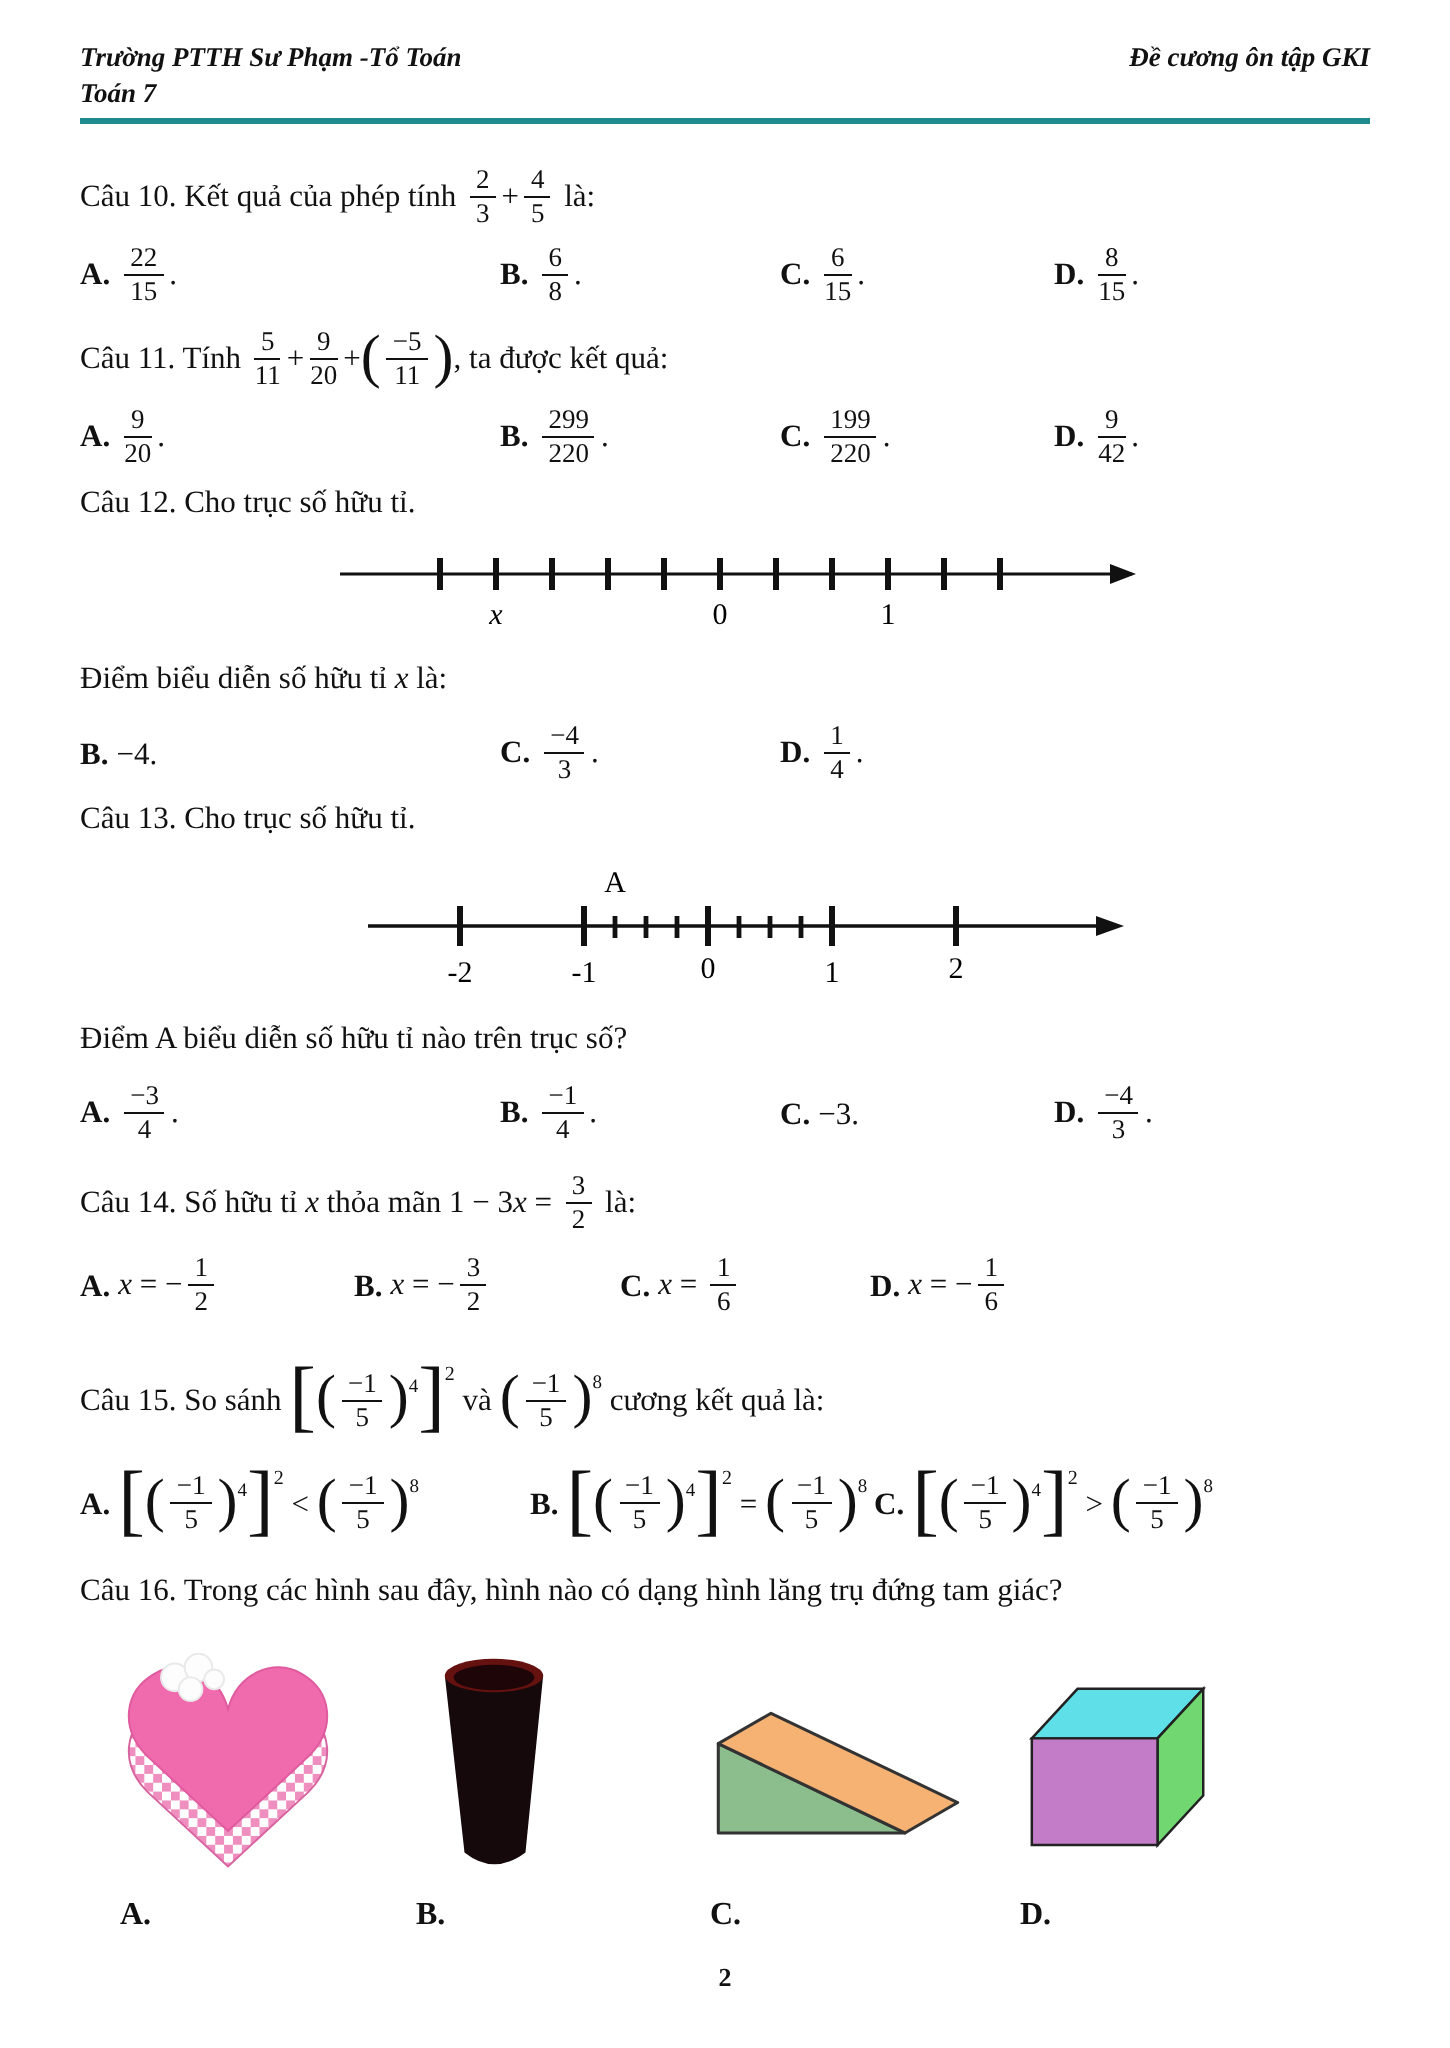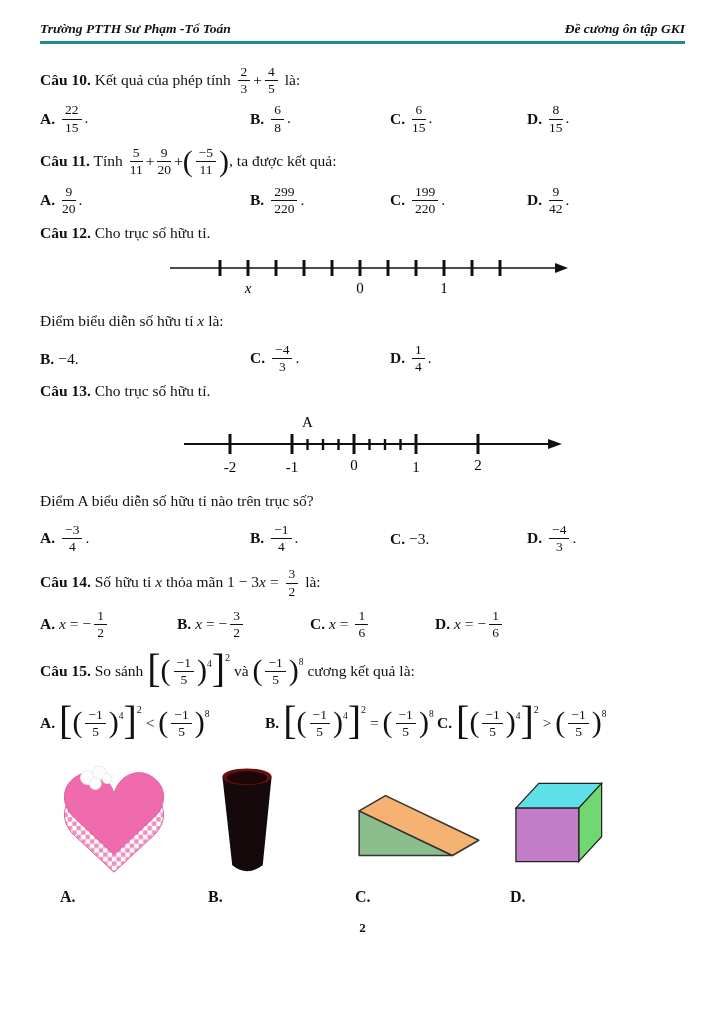--- a/index.html
+++ b/index.html
@@ -15,21 +15,21 @@
   .hdr .left div, .hdr .right { font-weight:bold; font-style:italic; font-size:13.5px; line-height:1.35; }
   .rule { height:2.5px; background:#1e8c8e; margin-top:3px; }
 
   
   .frac { display:inline-block; vertical-align:middle; text-align:center; line-height:1.05; margin:0 3px; font-size:13.5px; position:relative; top:-1px; }
   .frac .n { display:block; padding:0 3px 1px 3px; border-bottom:1.2px solid #111; }
   .frac .d { display:block; padding-top:1px; }
 
   .qstem { margin-top:14px; min-height:24px; }
   .qstem.tall { margin-top:10px; }
-  .qlabel { font-weight:bold; }
+  .qlabel { font-weight:normal; }
   .vi { font-style:italic; }
 
   
   .opts { display:grid; align-items:center; margin-top:6px; margin-bottom:6px; min-height:34px; }
   .opts.g4 { grid-template-columns:210px 140px 137px 1fr; }
   .opts.g14 { grid-template-columns:137px 133px 125px 1fr; min-height:40px; }
   .opts.g15 { grid-template-columns:225px 172px 1fr; min-height:56px; }
   .opt { white-space:nowrap; }
   .okey { font-weight:bold; margin-right:4px; }
 
@@ -52,20 +52,21 @@
   .footer { text-align:center; margin-top:14px; font-weight:bold; font-size:13px; }
 </style>
 </head>
 <body>
 
 <div class="page">
 
   <div class="hdr">
     <div class="left">
       <div>Trường PTTH Sư Phạm -Tổ Toán</div>
+      <div>Toán 7</div>
     </div>
     <div class="right">Đề cương ôn tập GKI</div>
   </div>
   <div class="rule"></div>
 
   <div class="qstem" style="margin-top:22px">
     <span class="qlabel">Câu 10.</span>
     <span>Kết quả của phép tính</span>
     <span class="frac"><span class="n">2</span><span class="d">3</span></span><span>+</span><span class="frac"><span class="n">4</span><span class="d">5</span></span>
     <span>là:</span>
@@ -169,34 +170,38 @@
     <span class="frac"><span class="n">3</span><span class="d">2</span></span>
     <span>là:</span>
   </div>
   <div class="opts g14">
     <span class="opt"><span class="okey">A.</span><span class="vi">x</span><span> = −</span><span class="frac"><span class="n">1</span><span class="d">2</span></span></span>
     <span class="opt"><span class="okey">B.</span><span class="vi">x</span><span> = −</span><span class="frac"><span class="n">3</span><span class="d">2</span></span></span>
     <span class="opt"><span class="okey">C.</span><span class="vi">x</span><span> = </span><span class="frac"><span class="n">1</span><span class="d">6</span></span></span>
     <span class="opt"><span class="okey">D.</span><span class="vi">x</span><span> = −</span><span class="frac"><span class="n">1</span><span class="d">6</span></span></span>
   </div>
 
-  <div class="qstem" style="margin-top:6px">
+  <div class="qstem" style="margin-top:18px">
     <span class="qlabel">Câu 15.</span>
     <span>So sánh</span>
     <span class="mexpr"><span class="bb">[</span><span class="bp">(</span><span class="frac"><span class="n">−1</span><span class="d">5</span></span><span class="bp">)</span><sup class="s1">4</sup><span class="bb">]</span><sup class="s2">2</sup></span>
     <span>và</span>
     <span class="mexpr"><span class="bp">(</span><span class="frac"><span class="n">−1</span><span class="d">5</span></span><span class="bp">)</span><sup class="s3">8</sup></span>
     <span>cương kết quả là:</span>
   </div>
   <div class="opts g15">
     <span class="opt"><span class="okey">A.</span><span class="bb">[</span><span class="bp">(</span><span class="frac"><span class="n">−1</span><span class="d">5</span></span><span class="bp">)</span><sup class="s1">4</sup><span class="bb">]</span><sup class="s2">2</sup> <span>&lt;</span> <span class="bp">(</span><span class="frac"><span class="n">−1</span><span class="d">5</span></span><span class="bp">)</span><sup class="s3">8</sup></span>
     <span class="opt"><span class="okey">B.</span><span class="bb">[</span><span class="bp">(</span><span class="frac"><span class="n">−1</span><span class="d">5</span></span><span class="bp">)</span><sup class="s1">4</sup><span class="bb">]</span><sup class="s2">2</sup> <span>=</span> <span class="bp">(</span><span class="frac"><span class="n">−1</span><span class="d">5</span></span><span class="bp">)</span><sup class="s3">8</sup></span>
     <span class="opt"><span class="okey">C.</span><span class="bb">[</span><span class="bp">(</span><span class="frac"><span class="n">−1</span><span class="d">5</span></span><span class="bp">)</span><sup class="s1">4</sup><span class="bb">]</span><sup class="s2">2</sup> <span>&gt;</span> <span class="bp">(</span><span class="frac"><span class="n">−1</span><span class="d">5</span></span><span class="bp">)</span><sup class="s3">8</sup></span>
   </div>
 
+  <div class="qstem" style="margin-top:8px">
+    <span class="qlabel">Câu 16.</span>
+    <span>Trong các hình sau đây, hình nào có dạng hình lăng trụ đứng tam giác?</span>
+  </div>
 
   <div class="imgrow">
 
     <svg width="128" height="118" viewBox="0 0 130 118" style="margin-left:10px">
       <defs>
         <pattern id="gg" width="9" height="9" patternUnits="userSpaceOnUse">
           <rect width="9" height="9" fill="#ffffff"></rect>
           <rect width="4.5" height="4.5" fill="#ef8fc0"></rect>
           <rect x="4.5" y="4.5" width="4.5" height="4.5" fill="#ef8fc0"></rect>
         </pattern>

